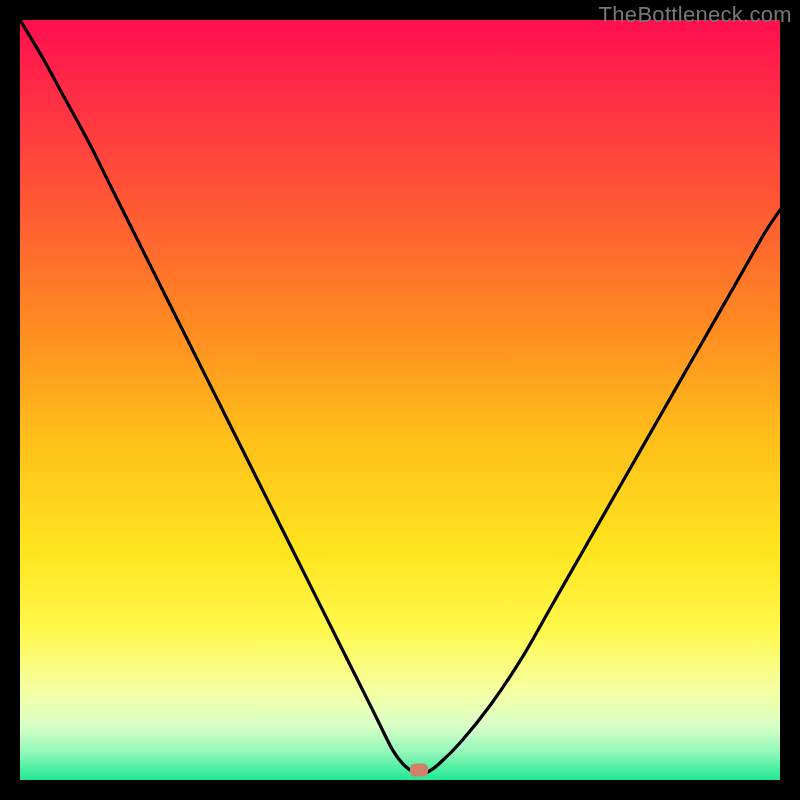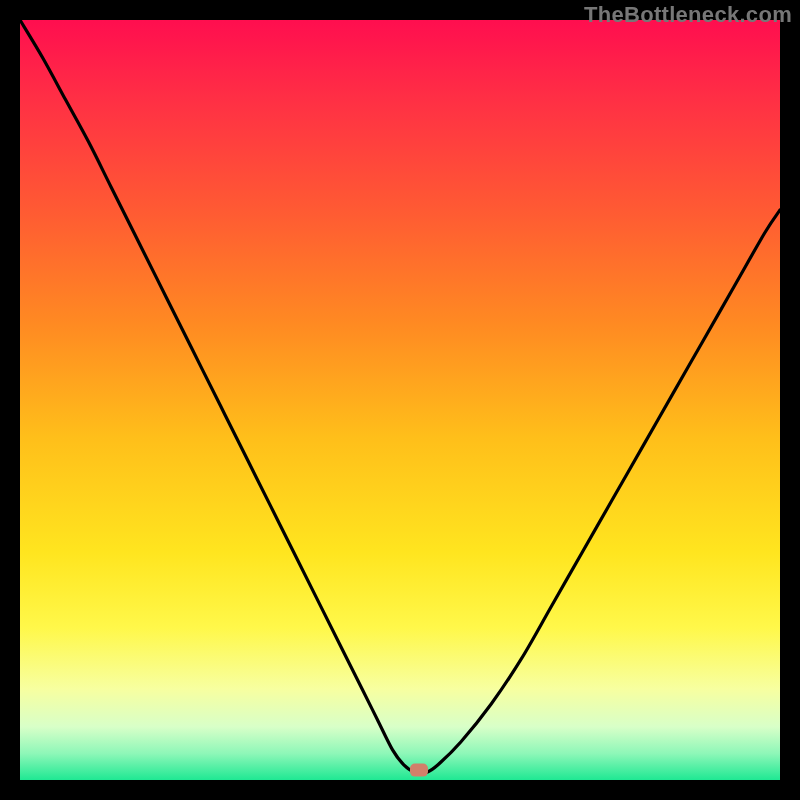--- a/index.html
+++ b/index.html
@@ -25,21 +25,21 @@
     top: 0;
     width: 760px;
     height: 760px;
   }
   .watermark {
     position: absolute;
     top: 2px;
     right: 8px;
     color: #777;
     font-size: 22px;
-    font-weight: 700;
+    font-weight: 400;
     letter-spacing: 0.3px;
     z-index: 20;
   }
   svg { display: block; }
 </style>
 </head>
 <body>
 
 <div class="frame">
   <svg class="plot-area" viewBox="0 0 760 760" width="760" height="760" preserveAspectRatio="none">

